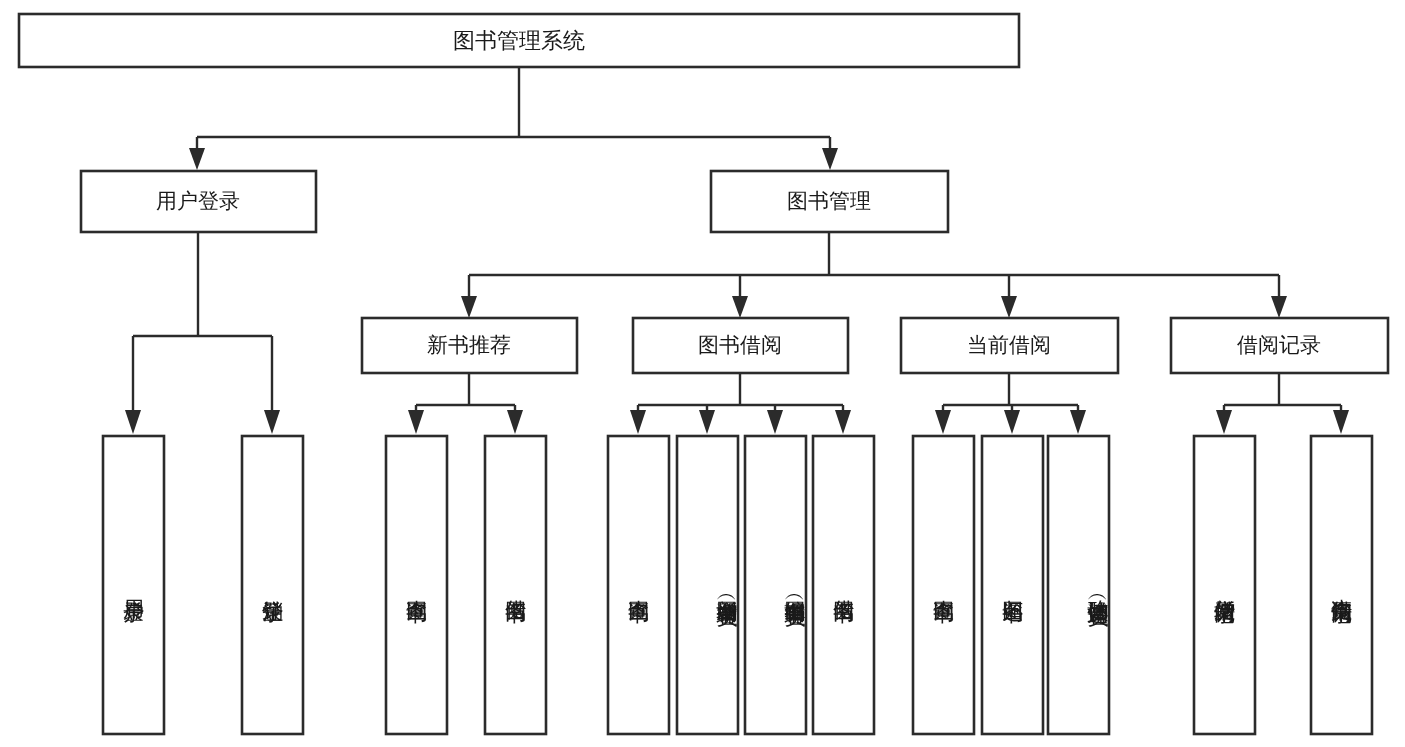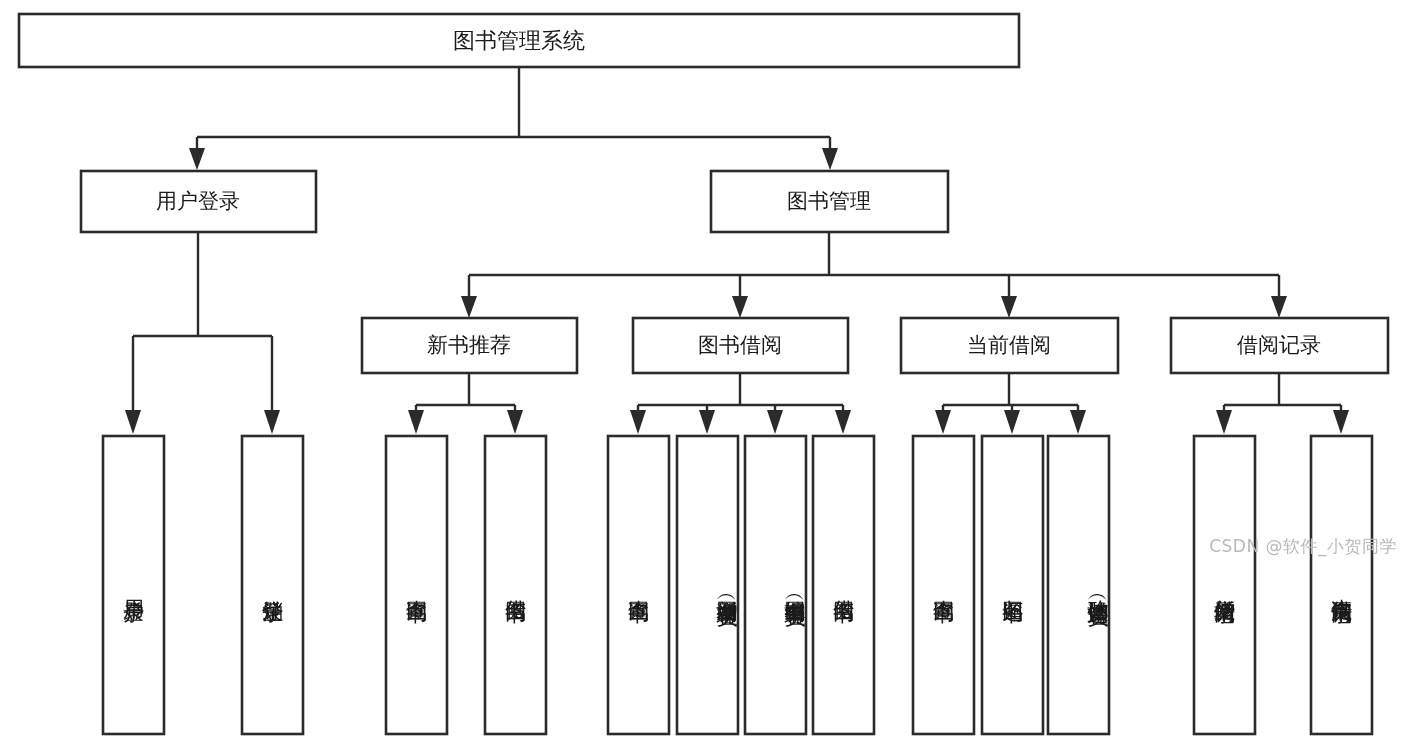--- a/index.html
+++ b/index.html
@@ -227,15 +227,14 @@
   <div class="leaf-label" style="left:745px; top:444px; width:61px; height:286px;">编辑图书（管理员）</div>
   <div class="leaf-label center-v" style="left:813px; top:440px; width:61px; height:290px;">借阅图书</div>
 
   <div class="leaf-label center-v" style="left:913px; top:440px; width:61px; height:290px;">查询图书</div>
   <div class="leaf-label center-v" style="left:982px; top:440px; width:61px; height:290px;">归还图书</div>
   <div class="leaf-label" style="left:1048px; top:444px; width:61px; height:286px;">确认归还（管理员）</div>
 
   <div class="leaf-label center-v" style="left:1194px; top:440px; width:61px; height:290px;">新增借阅记录</div>
   <div class="leaf-label center-v" style="left:1311px; top:440px; width:61px; height:290px;">查询借阅记录</div>
 
-  <div class="watermark">CSDN @软件_小贺同学</div>
 
 </div>
 
 </body></html>

